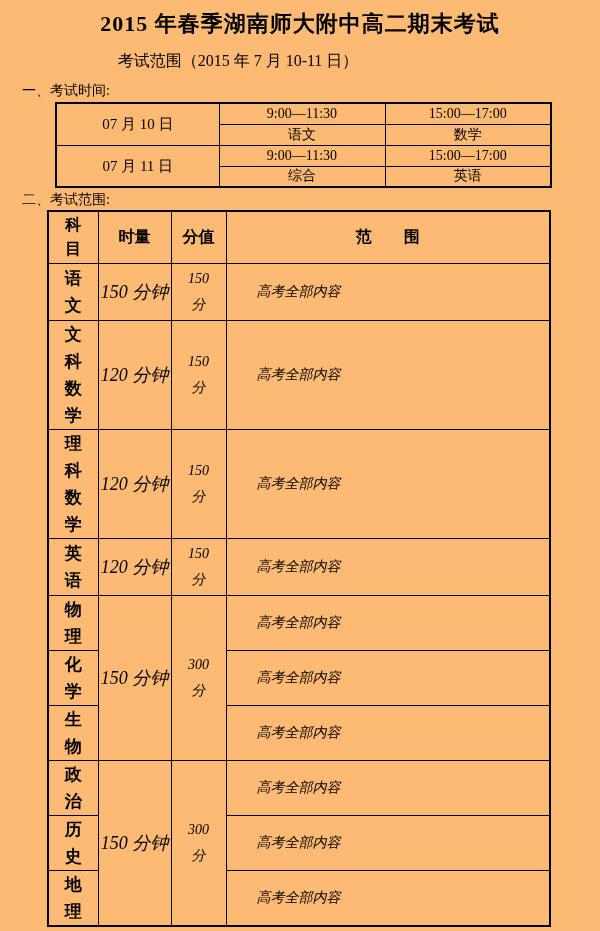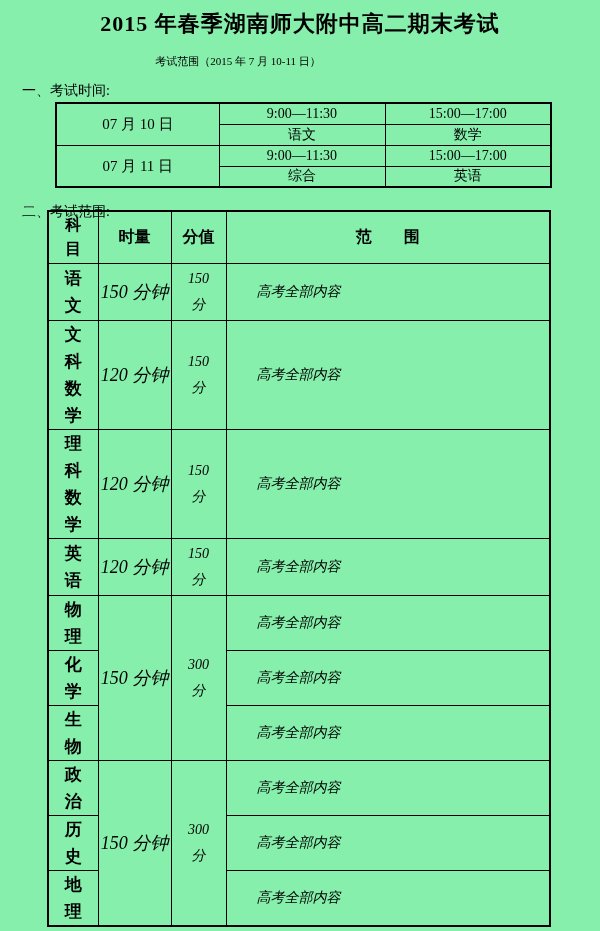--- a/index.html
+++ b/index.html
@@ -4,21 +4,21 @@
 <style>
   html, body {
     margin: 0;
     padding: 0;
     background: #ffffff;
   }
   #page {
     position: relative;
     width: 600px;
     height: 931px;
-    background: #86efac;
+    background: #fdba74;
     color: #000000;
     font-family: "Liberation Serif", "DejaVu Serif", serif;
     overflow: hidden;
   }
   .doc-title {
     position: absolute;
     top: 10px;
     left: 0;
     width: 600px;
     text-align: center;
@@ -26,31 +26,31 @@
     font-weight: bold;
     letter-spacing: 1px;
     line-height: 28px;
   }
   .doc-subtitle {
     position: absolute;
     top: 51px;
     left: 0;
     width: 476px;
     text-align: center;
-    font-size: 11px;
+    font-size: 16px;
     line-height: 20px;
   }
   .section-label {
     position: absolute;
     left: 22px;
     font-size: 14px;
     line-height: 17px;
   }
   #section1-label { top: 82px; }
-  #section2-label { top: 203px; }
+  #section2-label { top: 191px; }
 
   table {
     border-collapse: collapse;
     table-layout: fixed;
     position: absolute;
   }
   td {
     border: 1px solid #000000;
     text-align: center;
     vertical-align: middle;

